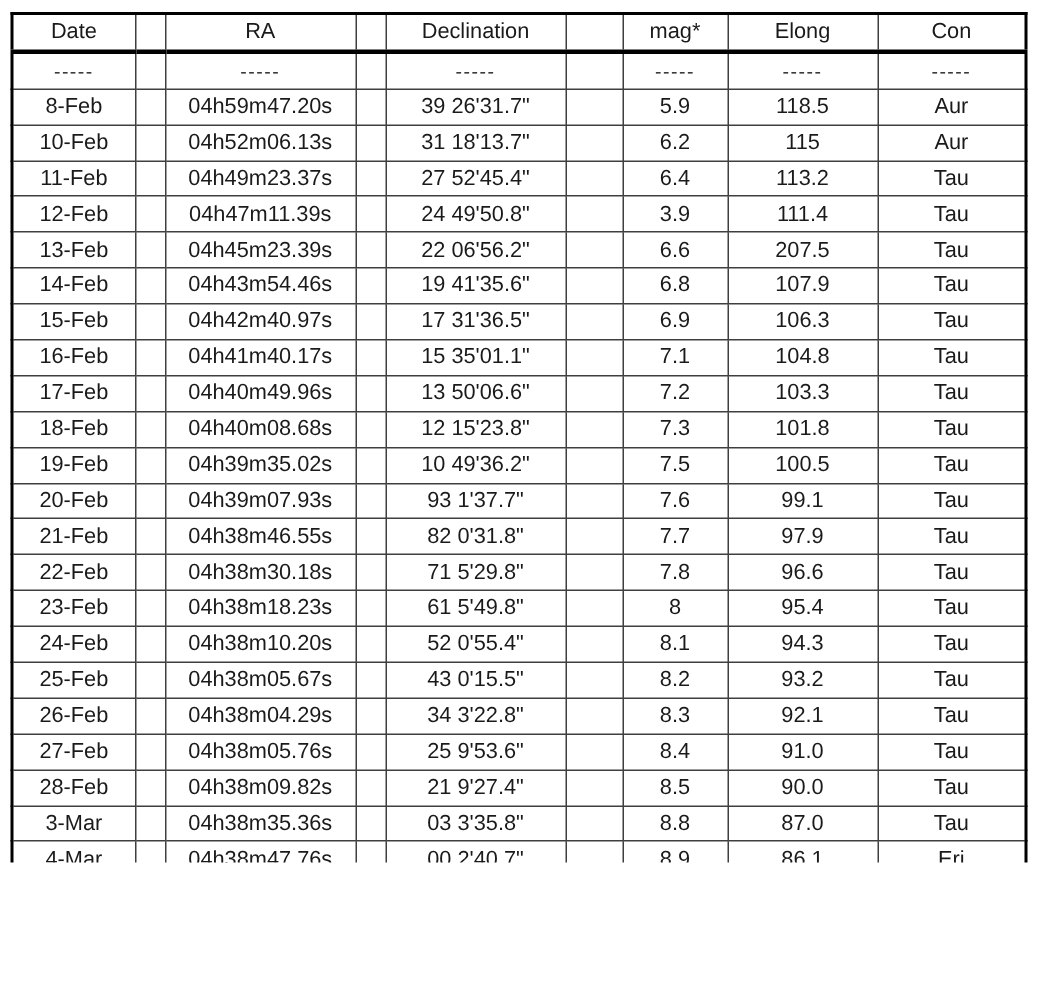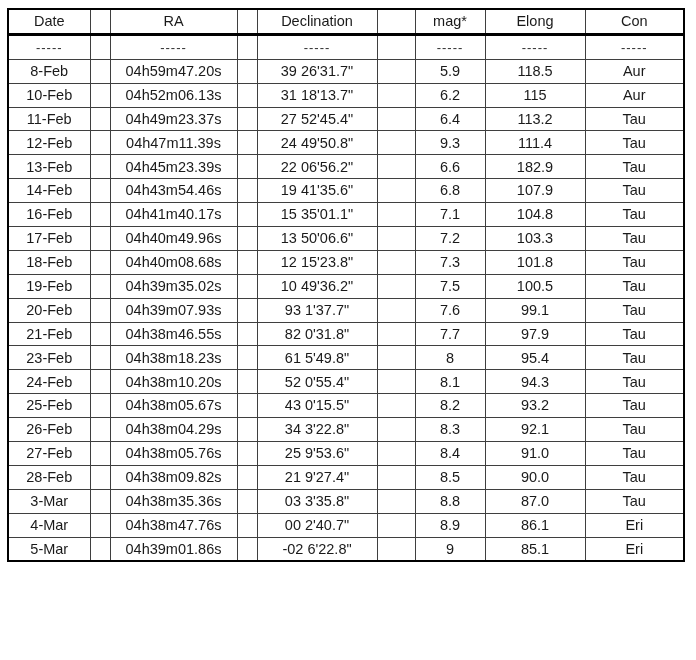--- a/index.html
+++ b/index.html
@@ -120,47 +120,58 @@
           <td>113.2</td>
           <td>Tau</td>
         </tr>
         <tr>
           <td>12-Feb</td>
           <td></td>
           <td>04h47m11.39s</td>
           <td></td>
           <td>24 49'50.8"</td>
           <td></td>
-          <td>9.3</td>
+          <td>3.9</td>
           <td>111.4</td>
           <td>Tau</td>
         </tr>
         <tr>
           <td>13-Feb</td>
           <td></td>
           <td>04h45m23.39s</td>
           <td></td>
           <td>22 06'56.2"</td>
           <td></td>
           <td>6.6</td>
-          <td>182.9</td>
+          <td>207.5</td>
           <td>Tau</td>
         </tr>
         <tr>
           <td>14-Feb</td>
           <td></td>
           <td>04h43m54.46s</td>
           <td></td>
           <td>19 41'35.6"</td>
           <td></td>
           <td>6.8</td>
           <td>107.9</td>
           <td>Tau</td>
         </tr>
         <tr>
+          <td>15-Feb</td>
+          <td></td>
+          <td>04h42m40.97s</td>
+          <td></td>
+          <td>17 31'36.5"</td>
+          <td></td>
+          <td>6.9</td>
+          <td>106.3</td>
+          <td>Tau</td>
+        </tr>
+        <tr>
           <td>16-Feb</td>
           <td></td>
           <td>04h41m40.17s</td>
           <td></td>
           <td>15 35'01.1"</td>
           <td></td>
           <td>7.1</td>
           <td>104.8</td>
           <td>Tau</td>
         </tr>
@@ -210,20 +221,31 @@
         </tr>
         <tr>
           <td>21-Feb</td>
           <td></td>
           <td>04h38m46.55s</td>
           <td></td>
           <td>82 0'31.8"</td>
           <td></td>
           <td>7.7</td>
           <td>97.9</td>
+          <td>Tau</td>
+        </tr>
+        <tr>
+          <td>22-Feb</td>
+          <td></td>
+          <td>04h38m30.18s</td>
+          <td></td>
+          <td>71 5'29.8"</td>
+          <td></td>
+          <td>7.8</td>
+          <td>96.6</td>
           <td>Tau</td>
         </tr>
         <tr>
           <td>23-Feb</td>
           <td></td>
           <td>04h38m18.23s</td>
           <td></td>
           <td>61 5'49.8"</td>
           <td></td>
           <td>8</td>

